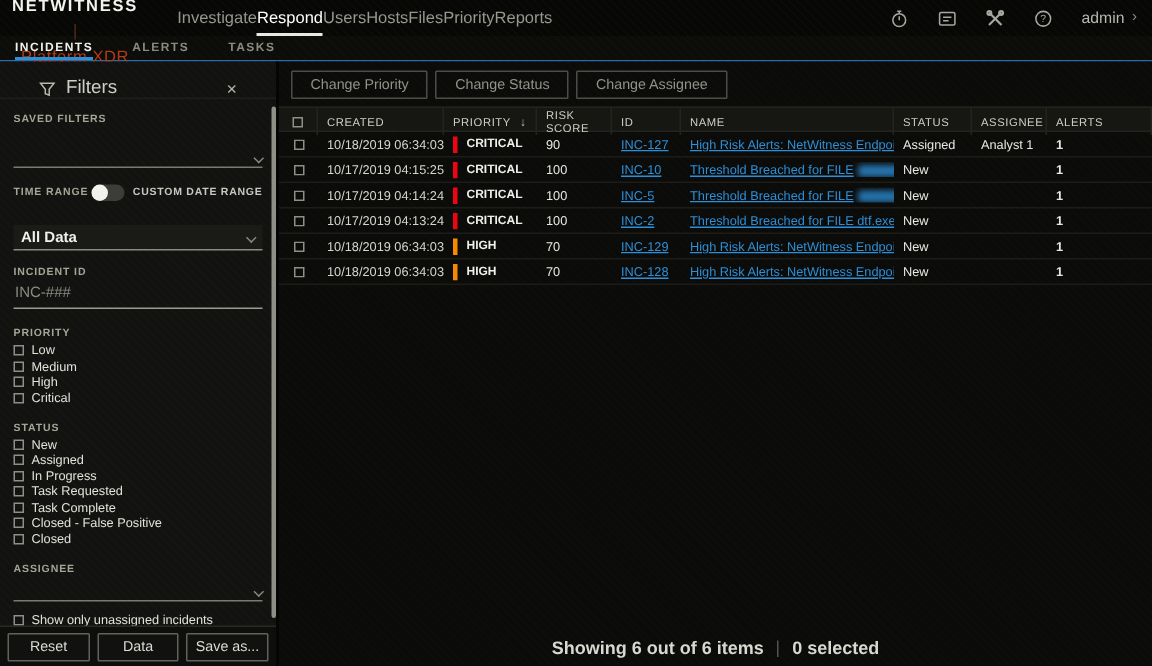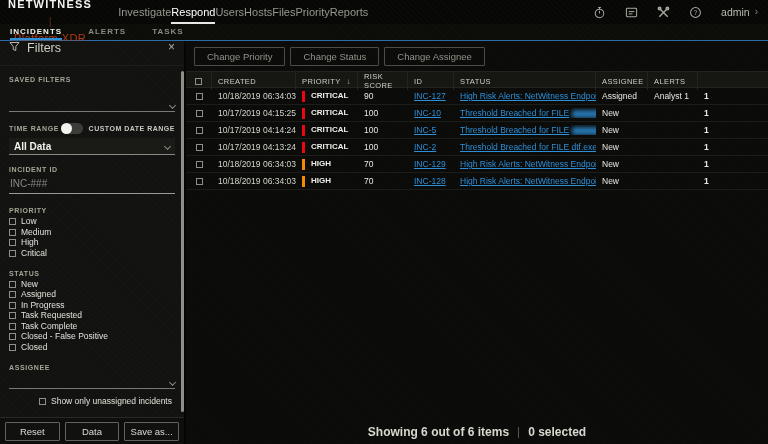--- a/index.html
+++ b/index.html
@@ -34,31 +34,31 @@
     display:flex; align-items:center; cursor:pointer; border-bottom:2px solid transparent; padding-top:1px; }
   .subtab.active { color:#f0f0ec; border-bottom:2px solid #2d8fd8; }
 
   
   .content { display:flex; height:403px; }
 
   
   .fpanel { width:186px; background:#121210; position:relative; display:flex; flex-direction:column;
     background-image:repeating-linear-gradient(45deg, rgba(255,255,255,.01) 0 1px, transparent 1px 4px);
     border-right:2px solid #050504; }
-  .fheader { height:25px; display:flex; align-items:flex-start; padding:0 9px; gap:7px;
+  .fheader { height:25px; display:flex; align-items:flex-end; padding:0 26px; gap:7px;
     border-bottom:1px solid #1e1e1a; }
   .fheader .funnel { color:#b8b8b0; display:inline-flex; }
   .ftitle { color:#cfcfc6; font-size:12.5px; flex:1; }
   .fclose { color:#b0b0a8; font-size:12px; cursor:pointer; line-height:1; }
   .fbody { flex:1; padding:4px 9px 0 9px; overflow:hidden; position:relative; }
   .flabel { color:#a5a596; font-size:7px; font-weight:bold; letter-spacing:.6px; margin-top:11px; }
   .drop-line { border-bottom:1px solid #7a7a72; height:15px; display:flex; align-items:flex-end;
     justify-content:space-between; cursor:pointer; margin-top:3px; }
   .drop-line.filled { background:#1a1a17; height:17px; align-items:center; padding:0 5px;
-    border-bottom:1px solid #8a8a82; margin-top:4px; }
+    border-bottom:1px solid #8a8a82; margin-top:16px; }
   .drop-val { color:#f0f0ec; font-size:10px; font-weight:bold; }
   .chev { width:5px; height:5px; border-right:1px solid #8a8a82; border-bottom:1px solid #8a8a82;
     transform:rotate(45deg); margin-bottom:3px; }
   .drop-line.filled .chev { margin-bottom:0; }
   .tr-row { display:flex; align-items:center; justify-content:space-between; margin-top:11px; }
   .toggle { width:22px; height:11px; background:#3c3c38; border-radius:6px; position:relative; cursor:pointer; }
   .knob { width:11px; height:11px; background:#f2f2ee; border-radius:50%; position:absolute; left:0; top:0; }
   .toggle-label { color:#c8c8c0; font-size:7px; font-weight:bold; letter-spacing:.5px; margin-left:6px; }
   .tr-right { display:flex; align-items:center; }
   .finput { width:100%; background:transparent; border:none; border-bottom:1px solid #9a9a92;
@@ -269,21 +269,21 @@
             <span class="chk"></span>
             <span class="chk-label">Closed</span>
           </div>
         </div>
 
       <div class="flabel" style="margin-top:12px;">ASSIGNEE</div>
       <div class="drop-line">
         <span></span>
           <span class="chev"></span>
       </div>
-      <div id="unassigned-check" style="margin-top:8px;margin-left:30px;">
+      <div id="unassigned-check" style="margin-top:8px;">
           <div class="chk-row">
             <span class="chk"></span>
             <span class="chk-label">Show only unassigned incidents</span>
           </div>
         </div>
 
       <div class="flabel">CATEGORIES</div>
       
 
       
@@ -314,20 +314,23 @@
         </div>
         <div class="th">
           <span>PRIORITY</span>
           <span class="sort">↓</span>
         </div>
         <div class="th">
           <span>RISK SCORE</span>
         </div>
         <div class="th">
           <span>ID</span>
+        </div>
+        <div class="th">
+          <span>NAME</span>
         </div>
         <div class="th">
           <span>STATUS</span>
         </div>
         <div class="th">
           <span>ASSIGNEE</span>
         </div>
         <div class="th">
           <span>ALERTS</span>
         </div>

